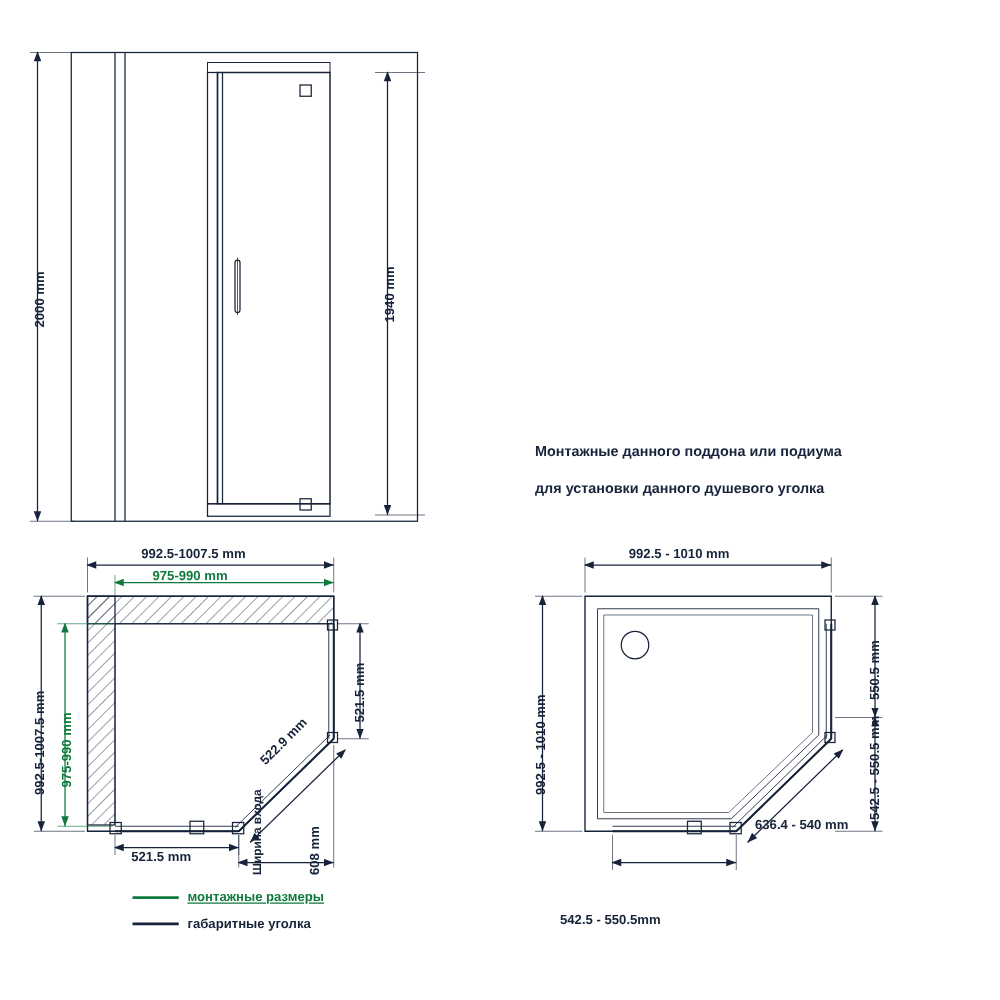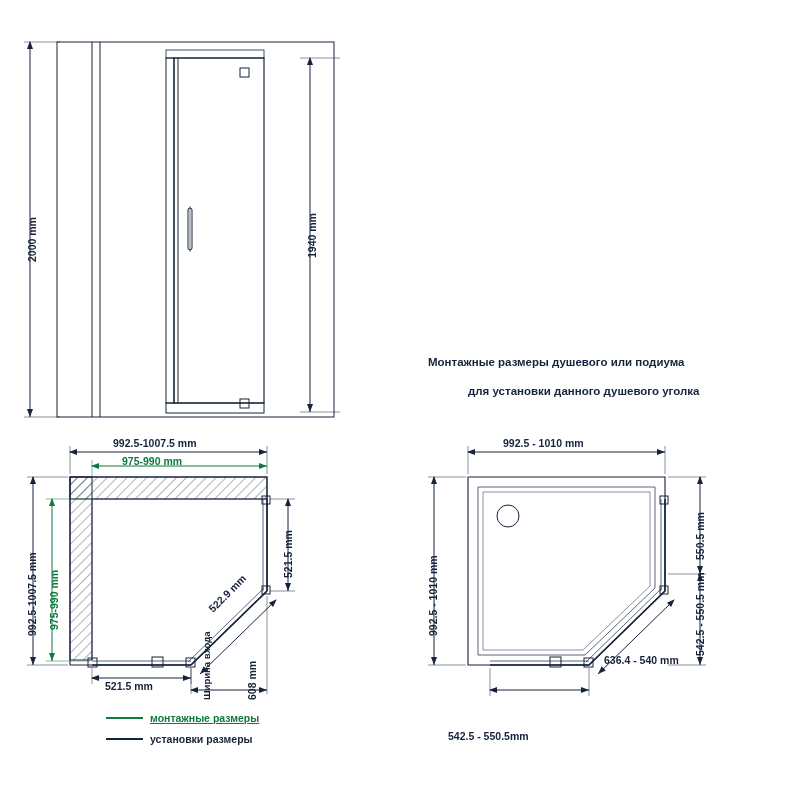--- a/index.html
+++ b/index.html
@@ -178,40 +178,40 @@
       <line x1="490" y1="668" x2="490" y2="696" stroke-width="0.5"></line>
       <line x1="589" y1="668" x2="589" y2="696" stroke-width="0.5"></line>
 
       <line x1="674" y1="600" x2="598" y2="674" marker-start="url(#arrL)" marker-end="url(#arrR)"></line>
     </g>
   </svg>
 
   <div class="lbl bold rot90" style="left:26px;top:262px;">2000 mm</div>
   <div class="lbl bold rot90" style="left:306px;top:258px;">1940 mm</div>
 
-  <div class="note" style="left:428px;top:356px;">Монтажные размеры душевого или подиума</div>
-  <div class="note" style="left:428px;top:385px;margin-left:40px;">для установки данного душевого уголка</div>
+  <div class="note" style="left:428px;top:356px;">Монтажные данного поддона или подиума</div>
+  <div class="note" style="left:428px;top:385px;">для установки данного душевого уголка</div>
 
   <div class="lbl bold" style="left:113px;top:437px;">992.5-1007.5 mm</div>
   <div class="lbl bold green" style="left:122px;top:455px;">975-990 mm</div>
 
   <div class="lbl bold rot90" style="left:26px;top:636px;">992.5-1007.5 mm</div>
   <div class="lbl bold green rot90" style="left:48px;top:630px;">975-990 mm</div>
 
   <div class="lbl bold rot90" style="left:282px;top:578px;">521.5 mm</div>
 
   <div class="lbl bold" style="left:105px;top:680px;">521.5 mm</div>
 
   <div class="lbl bold" style="left:206px;top:606px;transform:rotate(-45deg);transform-origin:left top;">522.9 mm</div>
 
   <div class="lbl bold tiny rot90" style="left:202px;top:700px;">Ширина входа</div>
   <div class="lbl bold rot90" style="left:246px;top:700px;">608 mm</div>
 
   <div class="legend green" style="left:150px;top:712px;">монтажные размеры</div>
-  <div class="legend dark" style="left:150px;top:733px;">установки размеры</div>
+  <div class="legend dark" style="left:150px;top:733px;">габаритные уголка</div>
 
   <div class="lbl bold" style="left:503px;top:437px;">992.5 - 1010 mm</div>
   <div class="lbl bold rot90" style="left:427px;top:636px;">992.5 - 1010 mm</div>
   <div class="lbl bold rot90" style="left:694px;top:560px;">550.5 mm</div>
   <div class="lbl bold rot90" style="left:694px;top:656px;">542.5 - 550.5 mm</div>
   <div class="lbl bold" style="left:448px;top:730px;">542.5 - 550.5mm</div>
   <div class="lbl bold" style="left:604px;top:654px;">636.4 - 540 mm</div>
 
 </div>
 

